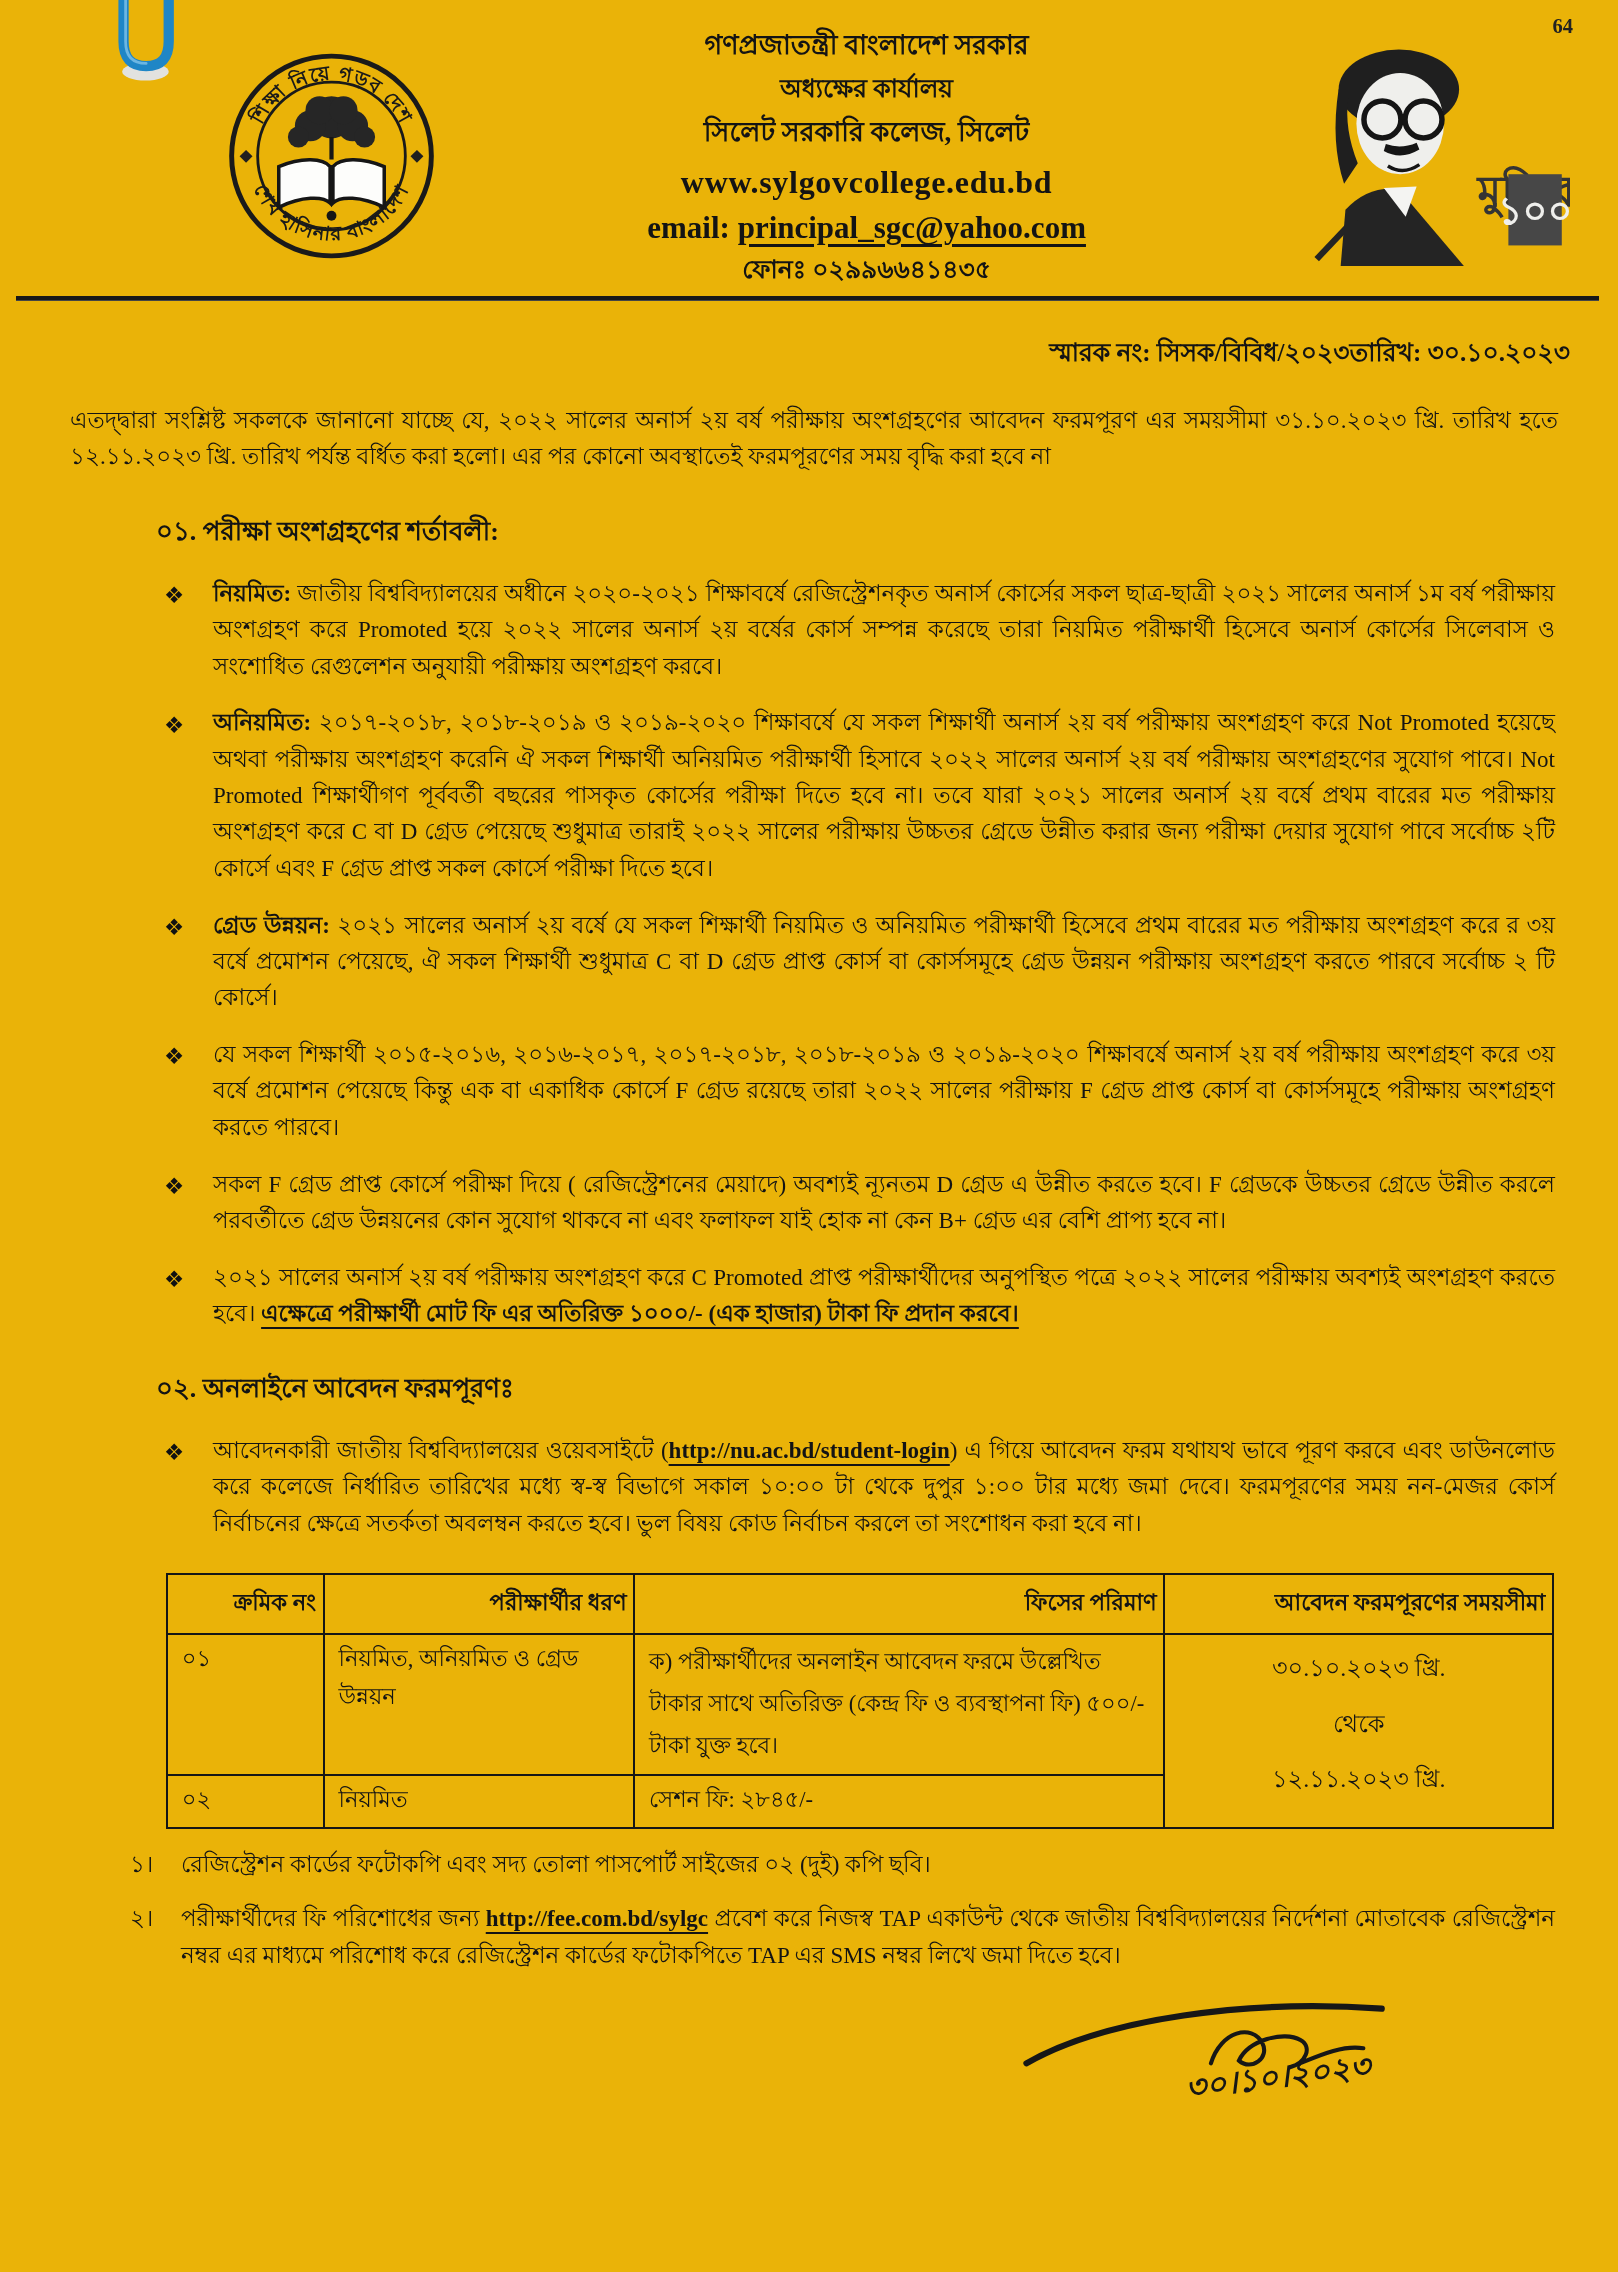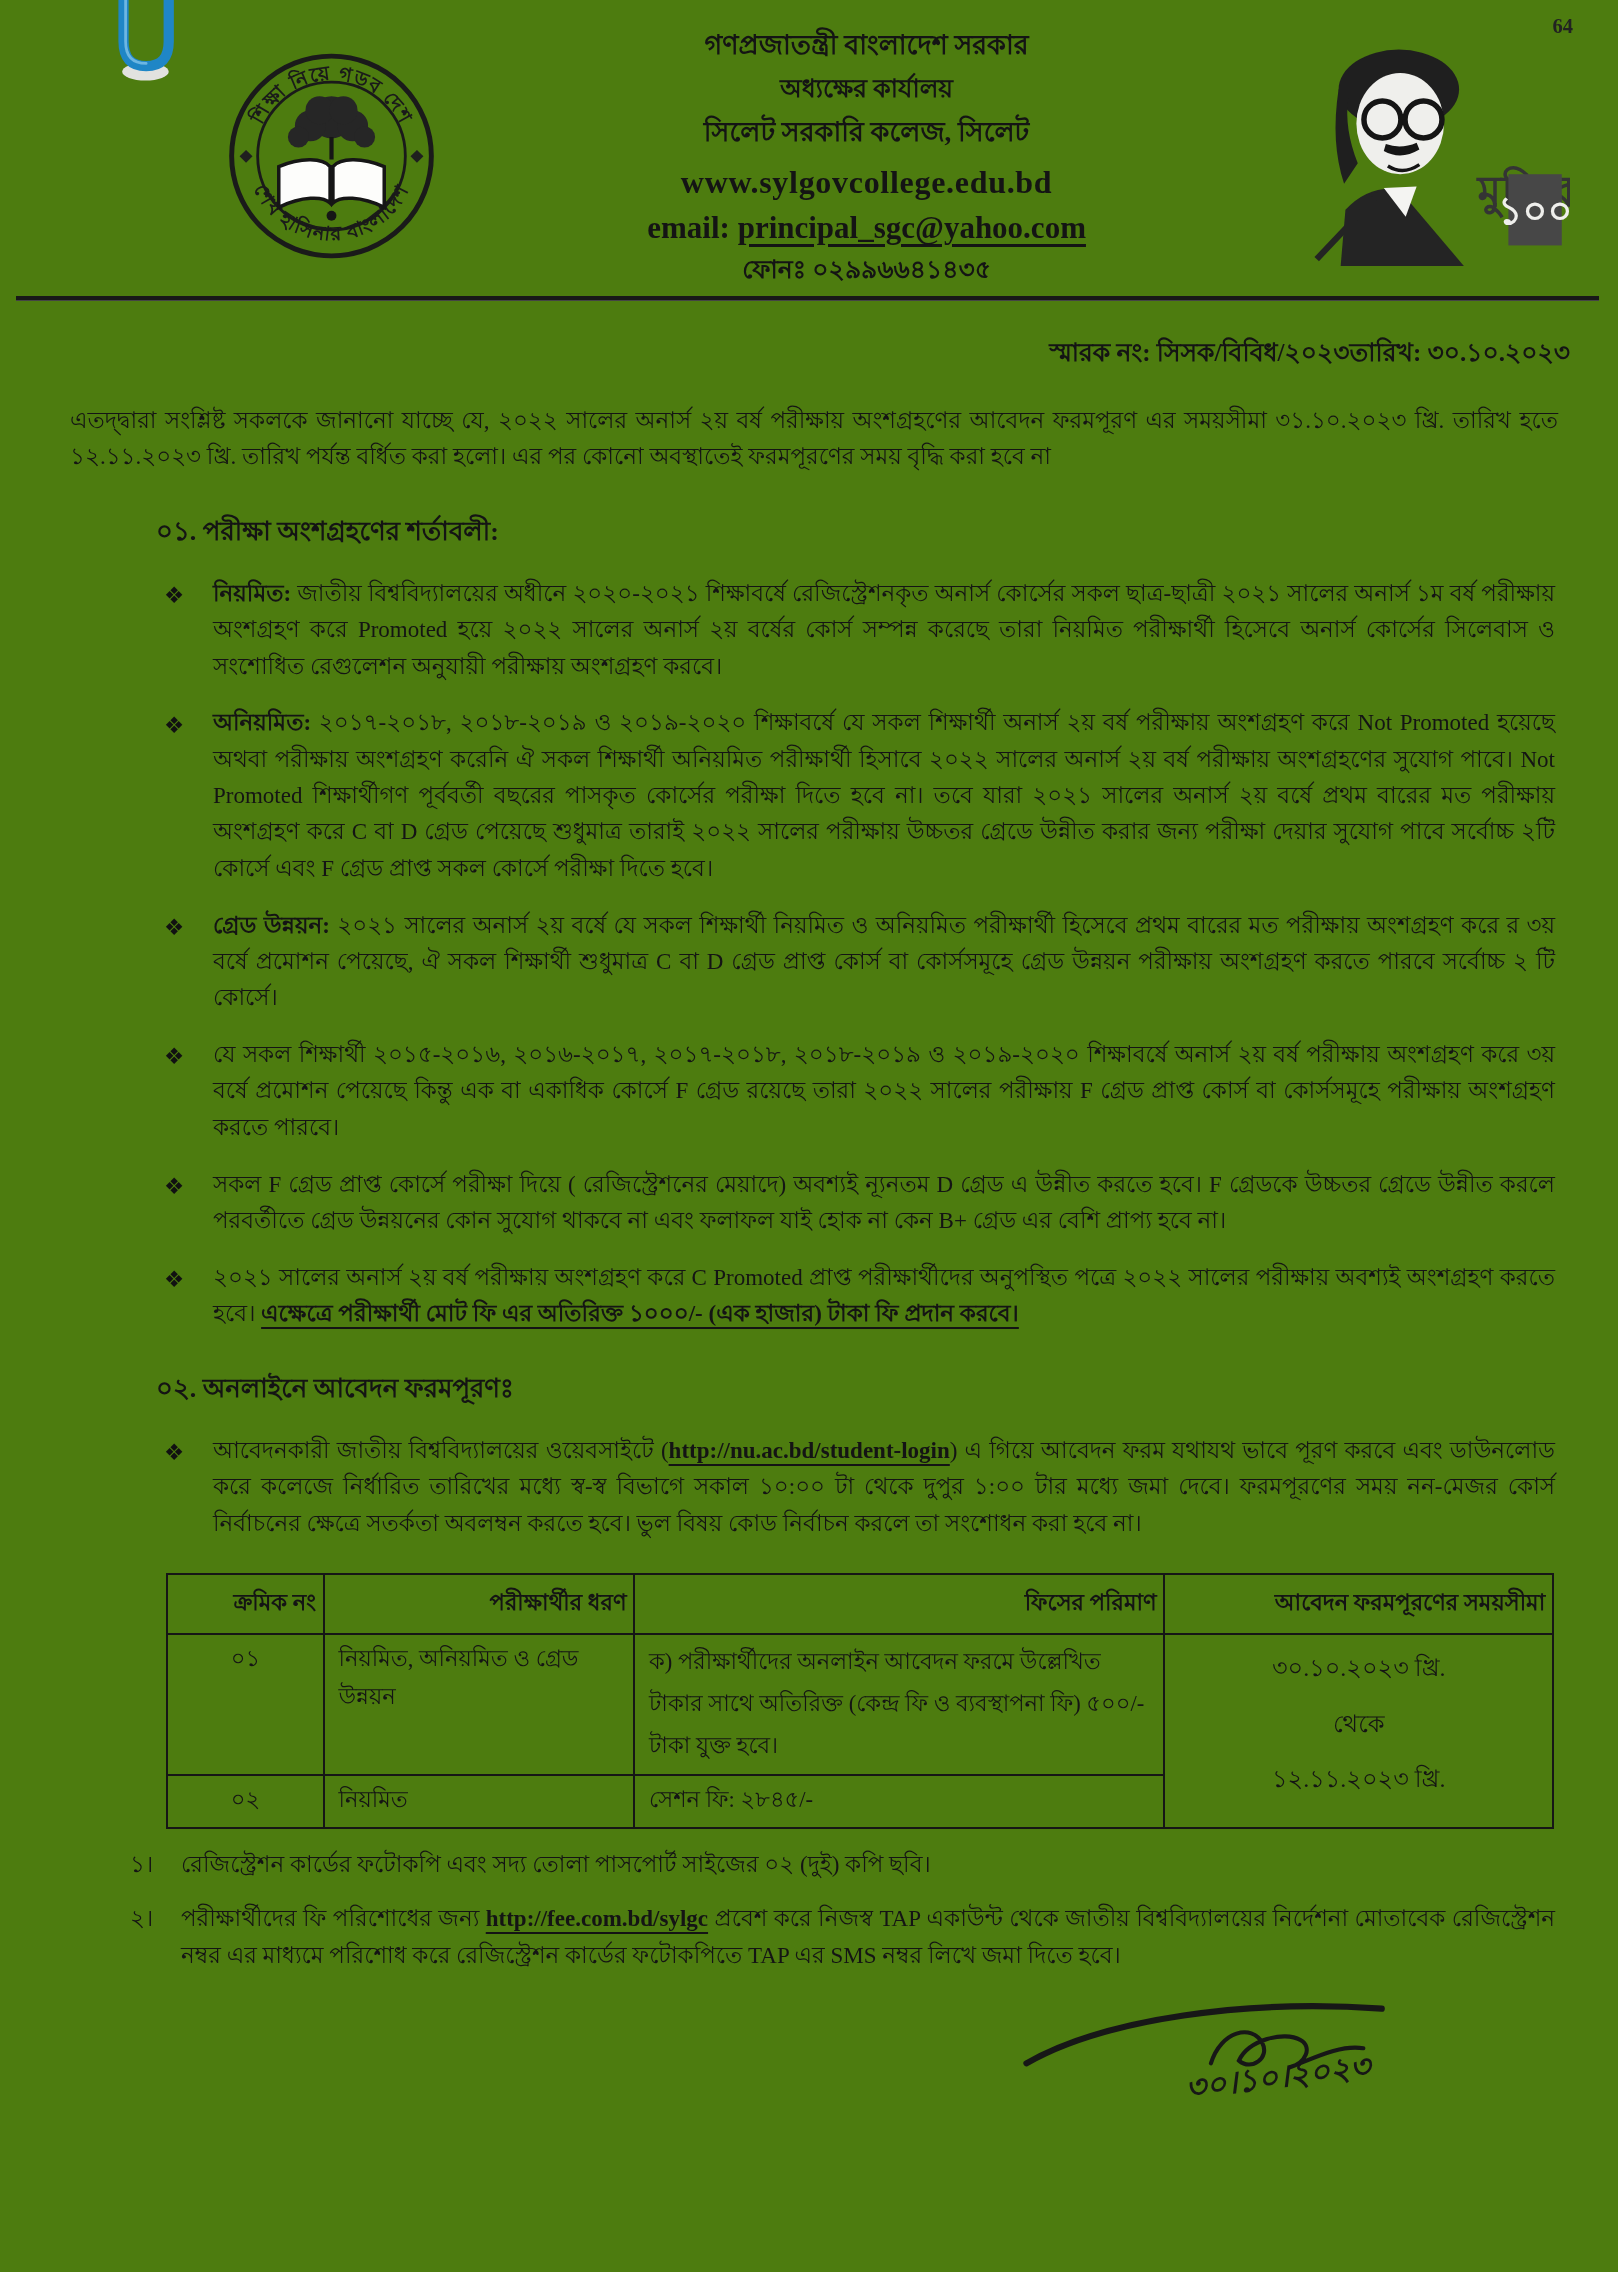--- a/index.html
+++ b/index.html
@@ -1,19 +1,19 @@
 <!DOCTYPE html>
 <html style="font-size:11px"><head>
 <meta charset="utf-8">
 <style>
   html,body{margin:0;padding:0;background:#ffffff;}
   .page{
     position:relative;
     width:1618px;height:2273px;
-    background:#4d7c0f;
+    background:#eab308;
     font-family:"Liberation Serif","DejaVu Serif",serif;
     color:#141414;
     overflow:hidden;
   }
   
   .page-num{position:absolute;top:15px;right:45px;font-size:20.5px;font-weight:bold;color:#222;}
   .paperclip{position:absolute;left:103px;top:-5.5px;}
   .header{display:flex;align-items:flex-start;padding:26px 48px 4.1px 226px;}
   .seal{flex:none;margin-top:20.5px;}
   .header-center{flex:1;text-align:center;line-height:1.25;margin-top:2.7px;}
@@ -37,21 +37,21 @@
   .bullet{display:flex;margin:20.5px 63px 0 164px;font-size:23px;line-height:1.58;}
   .bullet .marker{flex:none;width:49px;font-size:22.6px;padding-top:2.1px;color:#111;}
   .bullet .btext{flex:1;text-align:justify;}
   .lead{font-weight:bold;}
   .ul{ text-decoration:underline;text-underline-offset:6.2px;font-weight:bold;}
   .lnkb{font-weight:bold;text-decoration:underline;text-underline-offset:5.5px;color:#141414;}
   
   table.fees{border-collapse:collapse;margin:31.5px 0 0 166px;width:1388px;font-size:22.6px;}
   table.fees th,table.fees td{border:2.1px solid #161616;padding:6.8px 13.7px;vertical-align:top;}
   table.fees th{font-weight:bold;text-align:right;padding:9.6px 6.8px;}
-  td.c{text-align:center;}
+  td.c{}
   td.fee-big{line-height:1.85;}
   td.timeline{text-align:center;vertical-align:middle;font-weight:normal;line-height:2.3;font-size:24px;}
   
   .docs-heading{margin:34px 62px 0 110px;font-size:26px;font-weight:bold;}
   .doc-item{display:flex;margin:18px 63px 0 130px;font-size:23px;line-height:1.58;}
   .doc-item .num{flex:none;width:51px;}
   .doc-item .dtext{flex:1;text-align:justify;}
   
   .signature{width:575px;margin:20.5px 144px 0 auto;text-align:center;}
   .sig-art{margin-left:41px;}

